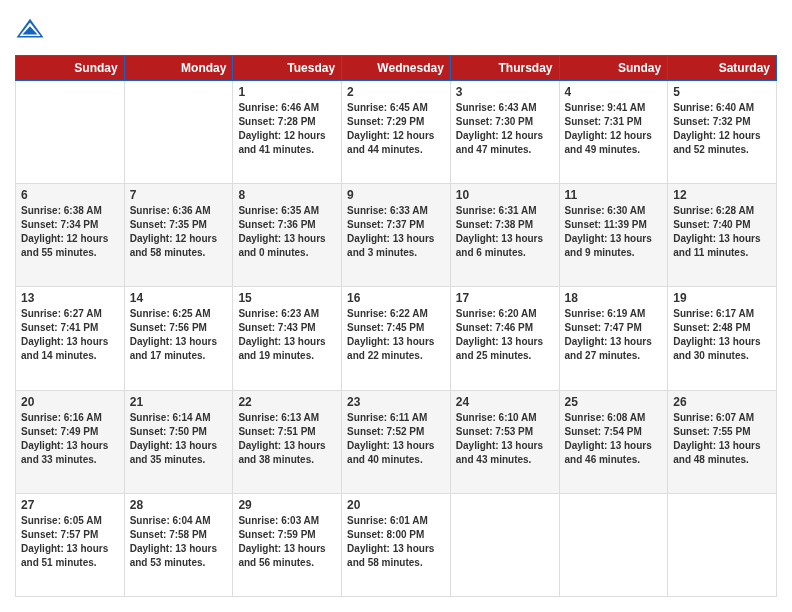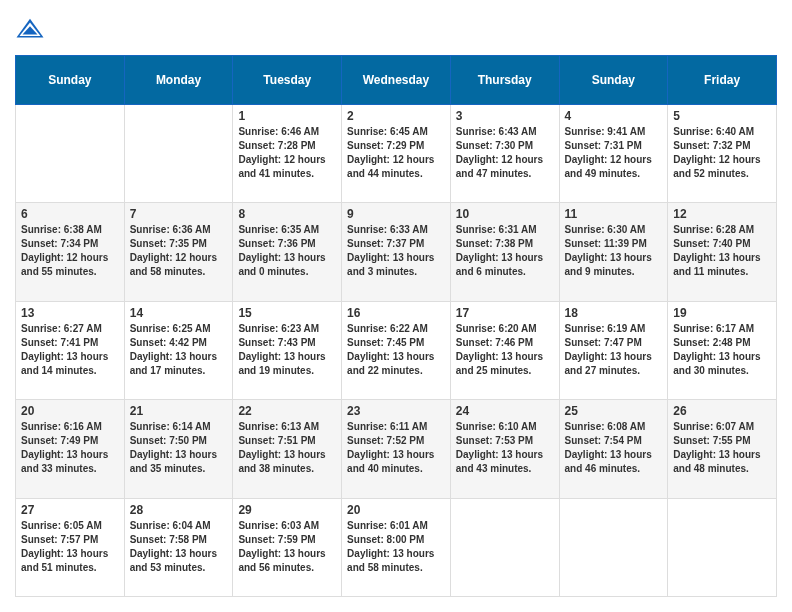--- a/index.html
+++ b/index.html
@@ -55,24 +55,24 @@
       color: #555;
     }
     .calendar {
       flex: 1;
       border: 1px solid #ccc;
       border-collapse: collapse;
       width: 100%;
       table-layout: fixed;
     }
     .calendar th {
-      background-color: #0369a1;
+      background-color: #b91c1c;
       color: #fff;
-      text-align: center;
-      padding: 17px 6px;
+      text-align: right;
+      padding: 5px 6px;
       font-size: 12px;
       font-weight: bold;
       border: 1px solid #1565c0;
     }
     .calendar td {
       vertical-align: top;
       padding: 4px 5px;
       border: 1px solid #ddd;
       font-size: 10px;
       color: #333;
@@ -122,21 +122,21 @@
 
   <table class="calendar">
     <thead>
       <tr>
       <th>Sunday</th>
           <th>Monday</th>
           <th>Tuesday</th>
           <th>Wednesday</th>
           <th>Thursday</th>
           <th>Sunday</th>
-          <th>Friday</th>
+          <th>Saturday</th>
         </tr>
     </thead>
     <tbody id="calendar-body">
     <tr>
           <td class="empty-cell"></td>
           <td class="empty-cell"></td>
           <td>
             <span class="day-number">1</span>
             <div class="day-info">Sunrise: 6:46 AM
 Sunset: 7:28 PM
@@ -214,21 +214,21 @@
         <tr>
           <td>
             <span class="day-number">13</span>
             <div class="day-info">Sunrise: 6:27 AM
 Sunset: 7:41 PM
 Daylight: 13 hours and 14 minutes.</div>
           </td>
           <td>
             <span class="day-number">14</span>
             <div class="day-info">Sunrise: 6:25 AM
-Sunset: 4:42 PM
+Sunset: 7:56 PM
 Daylight: 13 hours and 17 minutes.</div>
           </td>
           <td>
             <span class="day-number">15</span>
             <div class="day-info">Sunrise: 6:23 AM
 Sunset: 7:43 PM
 Daylight: 13 hours and 19 minutes.</div>
           </td>
           <td>
             <span class="day-number">16</span>

